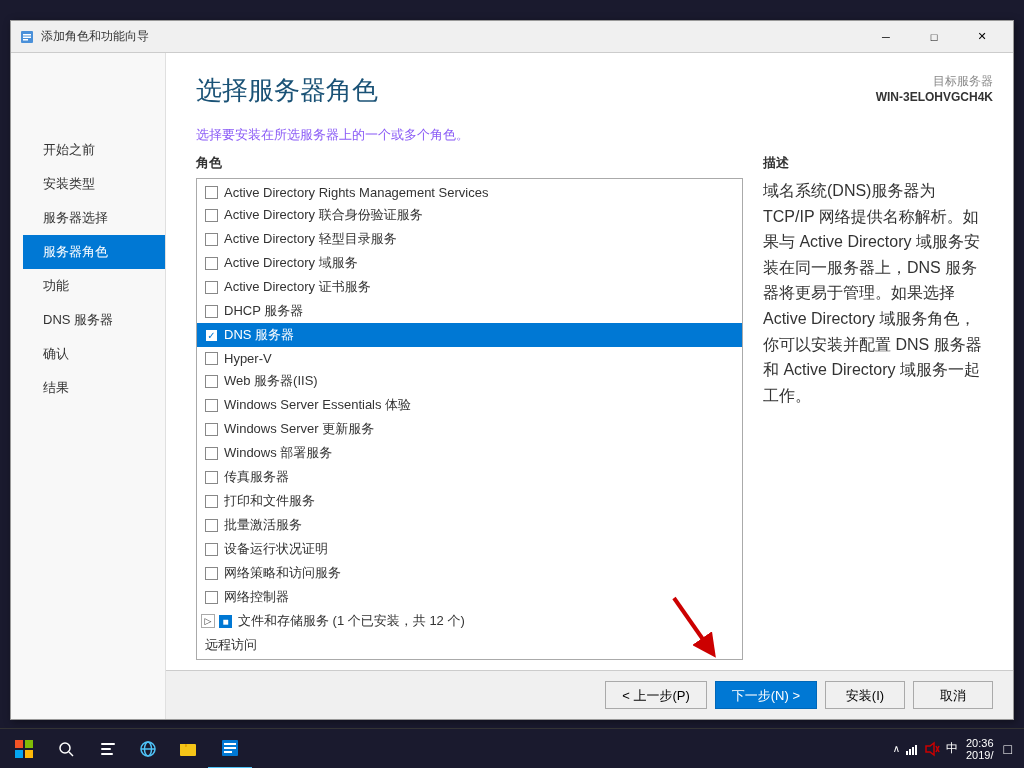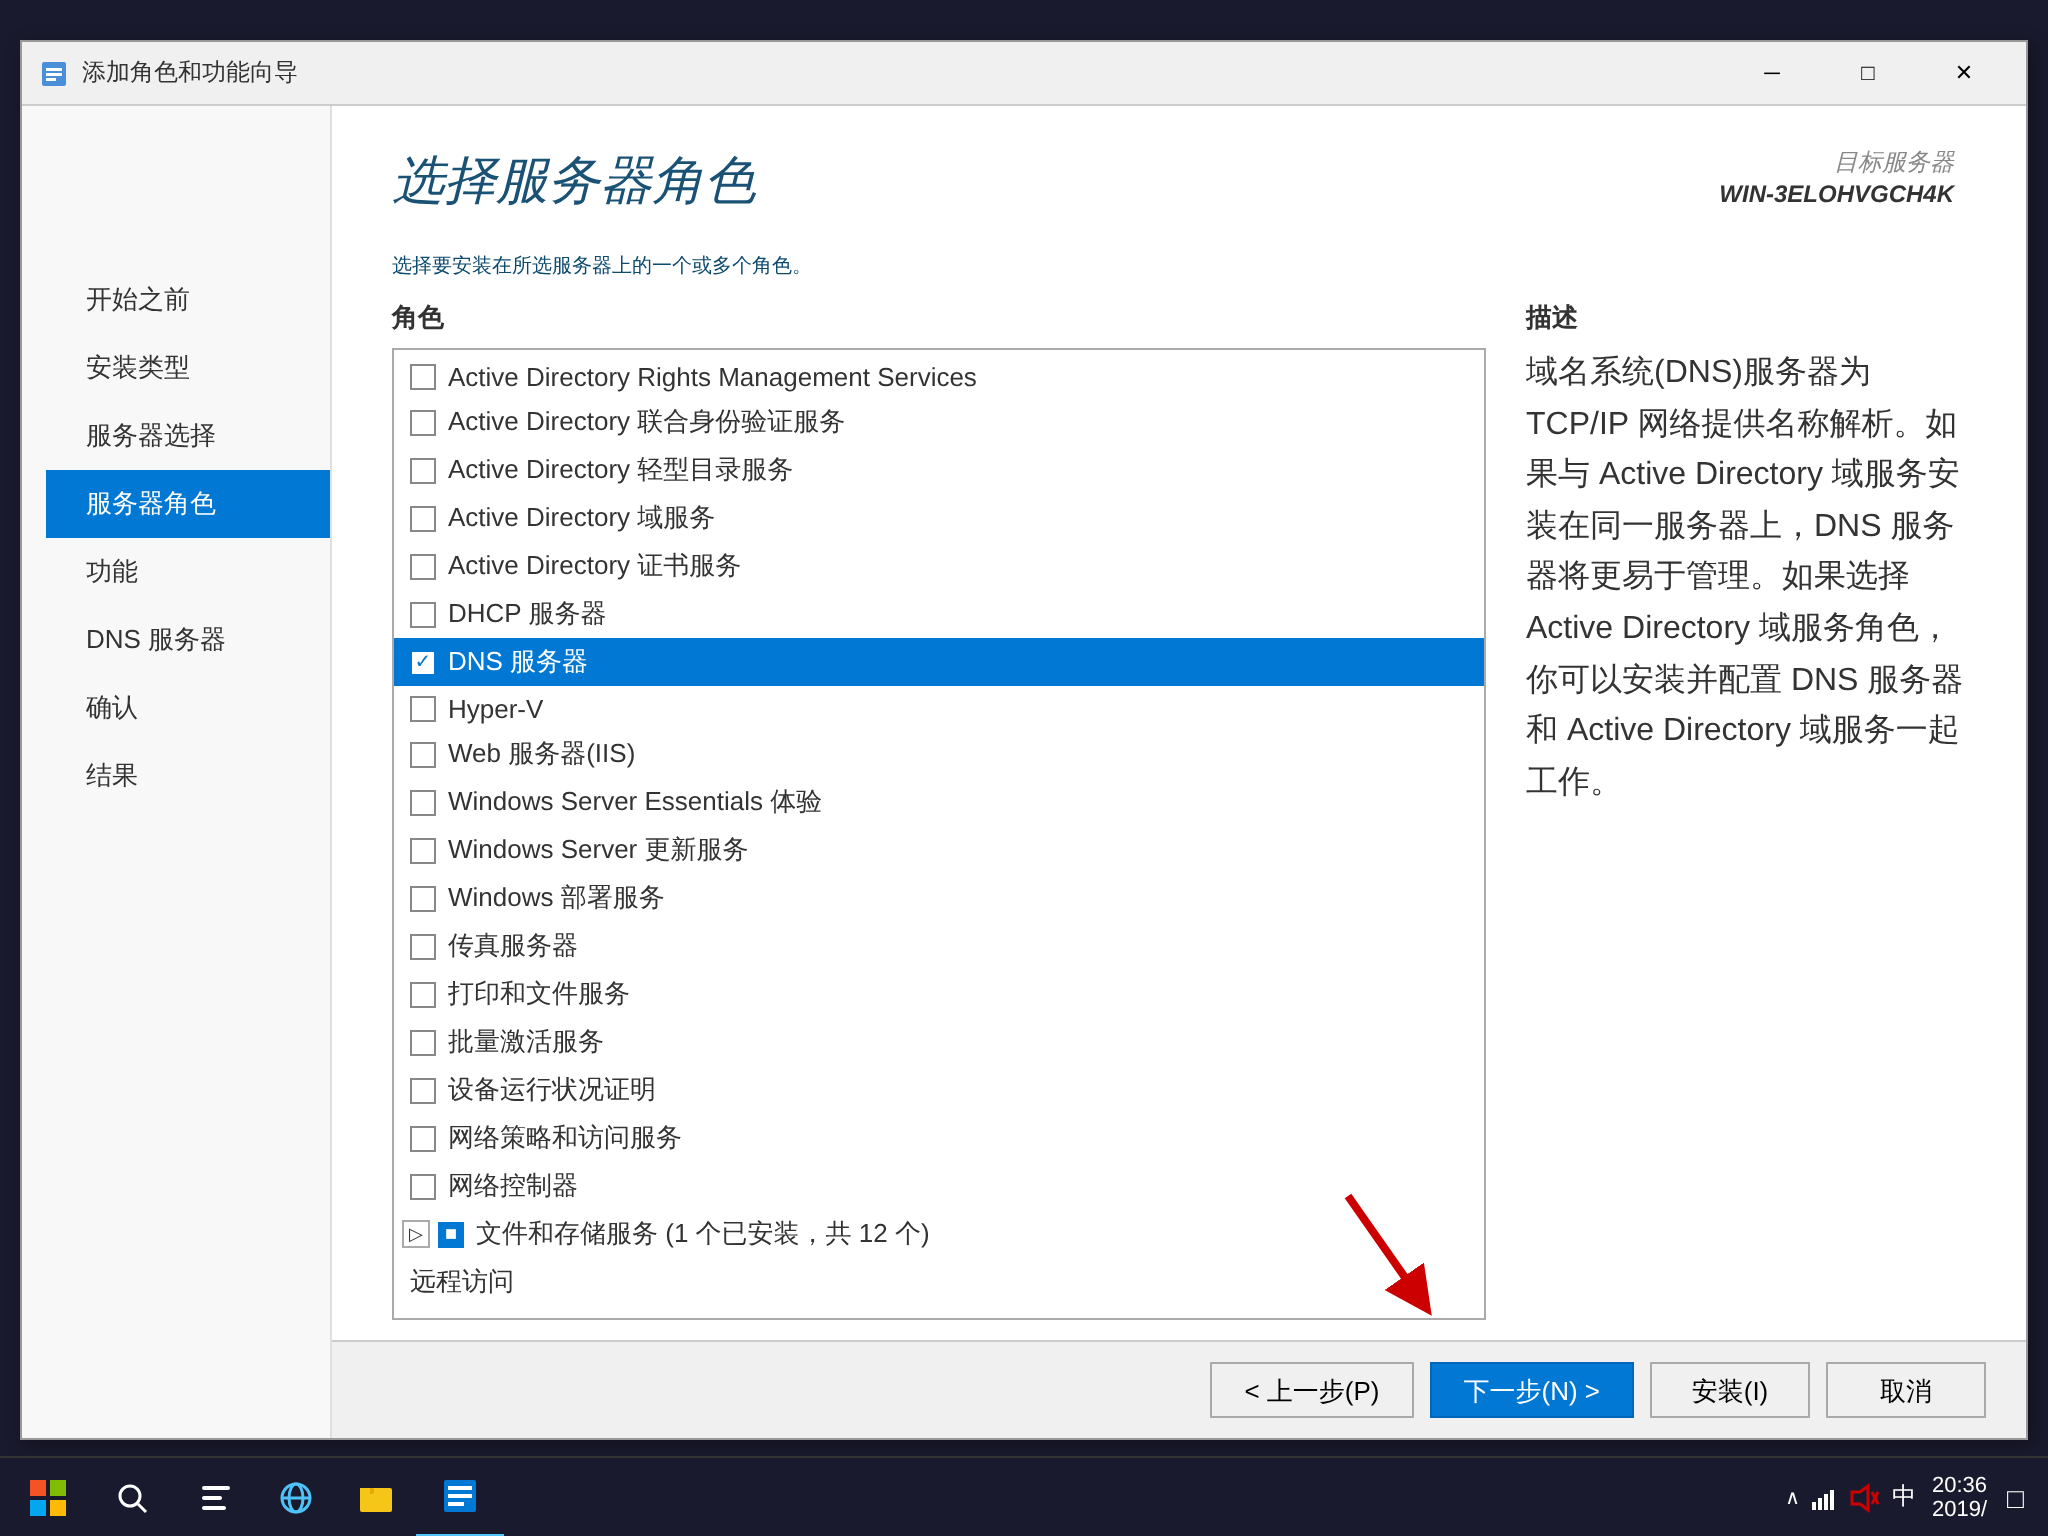--- a/index.html
+++ b/index.html
@@ -94,49 +94,48 @@
       display: flex;
       flex-direction: column;
       padding: 0;
       position: relative;
     }
 
     
     .main-header {
       padding: 20px 30px 10px 30px;
       position: relative;
-      font-style: italic;
     }
     .main-title {
       font-size: 26px;
       color: #1a5276;
       font-weight: 300;
       margin-bottom: 8px;
     }
     .target-server {
       position: absolute;
       top: 20px;
-      right: 36px;
+      right: 20px;
       text-align: right;
       font-size: 12px;
       color: #555;
     }
     .target-server-label {
       color: #888;
     }
     .target-server-name {
       font-weight: bold;
       color: #333;
     }
 
     
     .instruction {
       padding: 0 30px 10px 30px;
-      font-size: 10px;
-      color: #0c4a6e;
+      font-size: 13px;
+      color: #8b5cf6;
     }
 
     
     .body-area {
       display: flex;
       flex: 1;
       padding: 0 30px 10px 30px;
       gap: 20px;
       overflow: hidden;
     }

